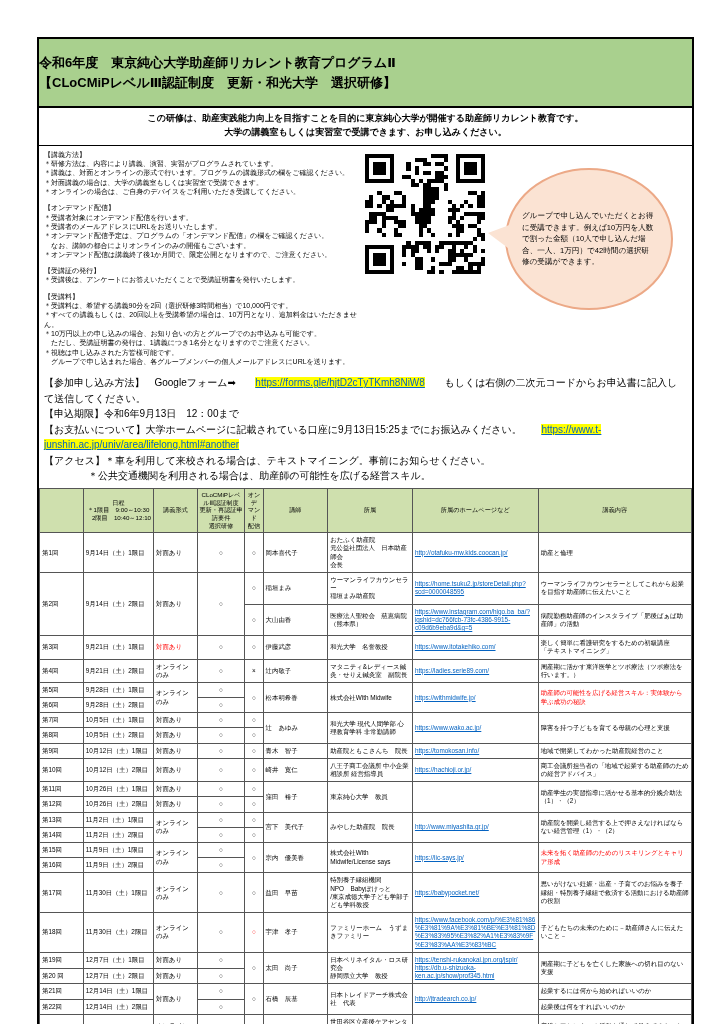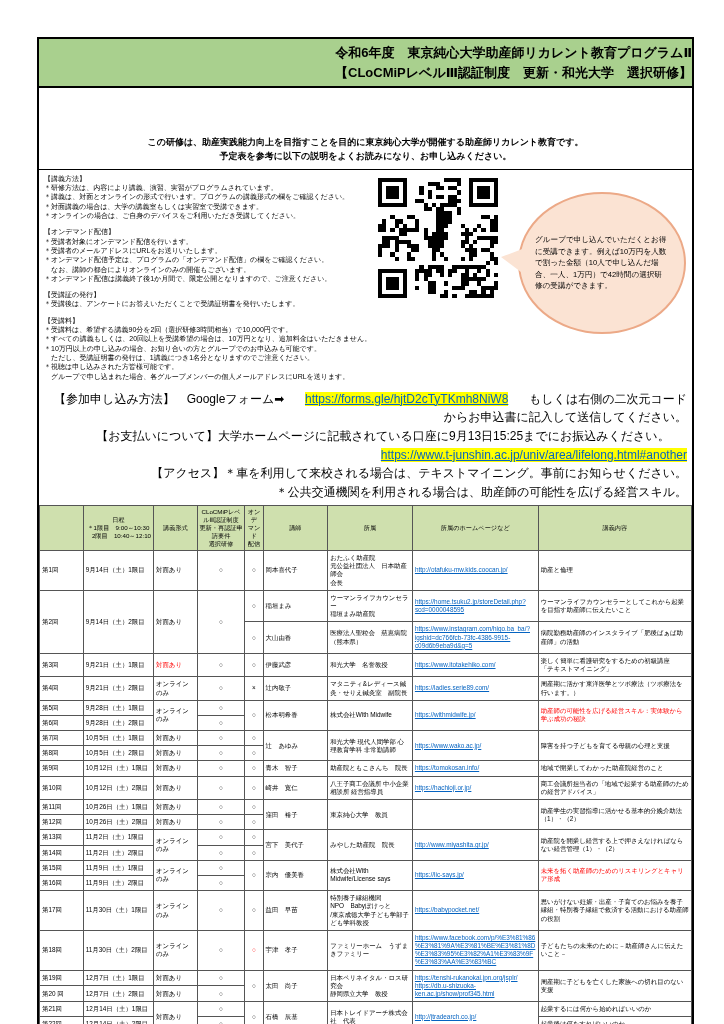--- a/index.html
+++ b/index.html
@@ -1,33 +1,33 @@
 <!DOCTYPE html>
 <html><head>
 <meta charset="utf-8">
 <style>
   html,body{margin:0;padding:0;}
   body{width:724px;height:1024px;background:#ffffff;position:relative;
        font-family:"Liberation Sans","DejaVu Sans",sans-serif;color:#000;}
   .doc{position:absolute;left:37px;top:37px;width:657px;border:2px solid #000;box-sizing:border-box;background:#fff;}
-  .title-band{background:#a9d08e;border-bottom:2px solid #000;text-align:right;font-weight:bold;
-              font-size:13px;line-height:1.5;padding:4px 0;}
-  .intro{border-bottom:1px solid #000;text-align:center;font-weight:bold;font-size:9px;line-height:1.55;padding:4px 0 5px 0;margin-top:44px;}
-  .info-row{display:flex;padding:4px 6px 0 5px;justify-content:space-between;}
+  .title-band{background:#a9d08e;border-bottom:2px solid #000;text-align:left;font-weight:bold;
+              font-size:13px;line-height:1.5;padding:14px 0;}
+  .intro{border-bottom:1px solid #000;text-align:center;font-weight:bold;font-size:9px;line-height:1.55;padding:4px 0 5px 0;}
+  .info-row{display:flex;padding:4px 19px 0 5px;justify-content:space-between;}
   .info-left{width:352px;font-size:7px;line-height:1.33;}
   .info-section{margin-bottom:7px;}
   .info-right{flex:1;display:flex;align-items:flex-start;padding-top:4px;}
   .qr{width:120px;height:120px;margin-left:6px;flex:none;}
   .bubble-wrap{position:relative;margin-left:20px;margin-top:14px;width:168px;flex:none;}
   .bubble{width:168px;height:142px;background:#fbe3d3;border:2px solid #eca987;border-radius:50%;
           display:flex;align-items:center;justify-content:center;box-sizing:border-box;
           padding:12px 15px;font-size:7.6px;line-height:1.5;text-align:left;}
   .bubble-tail{position:absolute;left:-17px;top:56px;width:0;height:0;
           border-top:9px solid transparent;border-bottom:18px solid transparent;border-right:24px solid #fbe3d3;}
-  .apply-block{padding:2px 5px 4px 5px;font-size:12px;line-height:1.55;text-align:right;}
+  .apply-block{padding:2px 5px 4px 5px;font-size:10px;line-height:1.55;}
   .hl{background:#ffff00;}
   .link{color:#0563c1;text-decoration:underline;}
   .sp{display:inline-block;width:14px;}
   table{width:100%;border-collapse:collapse;table-layout:fixed;}
   th,td{border:1px solid #555;font-size:6.4px;line-height:1.28;padding:3px 2px;vertical-align:middle;
         white-space:pre-wrap;word-wrap:break-word;overflow:hidden;box-sizing:border-box;}
   thead th{background:#cfe0ae;font-weight:normal;text-align:center;font-size:6.2px;padding:2px 1px;}
   td{text-align:left;}
   td.center{text-align:center;}
   td.red{color:#ff0000;}
@@ -37,21 +37,21 @@
 </head>
 <body>
 
 <div class="doc">
   <div class="title-band">
     <div>令和6年度　東京純心大学助産師リカレント教育プログラムⅡ</div>
     <div>【CLoCMiPレベルⅢ認証制度　更新・和光大学　選択研修】</div>
   </div>
   <div class="intro">
     <div>この研修は、助産実践能力向上を目指すことを目的に東京純心大学が開催する助産師リカレント教育です。</div>
-    <div>予定表を参考に以下の説明をよくお読みになり、お申し込みください。</div>
+    <div>大学の講義室もしくは実習室で受講できます、お申し込みください。</div>
   </div>
 
   <div class="info-row">
     <div class="info-left">
         <div class="info-section">
           <div>【講義方法】</div>
           <div>＊研修方法は、内容により講義、演習、実習がプログラムされています。</div>
           <div>＊講義は、対面とオンラインの形式で行います。プログラムの講義形式の欄をご確認ください。</div>
           <div>＊対面講義の場合は、大学の講義室もしくは実習室で受講できます。</div>
           <div>＊オンラインの場合は、ご自身のデバイスをご利用いただき受講してください。</div>
@@ -352,20 +352,21 @@
   </div>
 
   <div class="apply-block">
     <div>
       <span>【参加申し込み方法】　Googleフォーム➡</span>
       <span class="sp"></span>
       <span class="hl link">https://forms.gle/hjtD2cTyTKmh8NiW8</span>
       <span class="sp"></span>
       <span>もしくは右側の二次元コードからお申込書に記入して送信してください。</span>
     </div>
+    <div>【申込期限】令和6年9月13日　12：00まで</div>
     <div>
       <span>【お支払いについて】大学ホームページに記載されている口座に9月13日15:25までにお振込みください。</span>
       <span class="sp"></span>
       <span class="hl link">https://www.t-junshin.ac.jp/univ/area/lifelong.html#another</span>
     </div>
     <div>【アクセス】＊車を利用して来校される場合は、テキストマイニング。事前にお知らせください。</div>
     <div style="padding-left:44px;">＊公共交通機関を利用される場合は、助産師の可能性を広げる経営スキル。</div>
   </div>
 
   <table>

